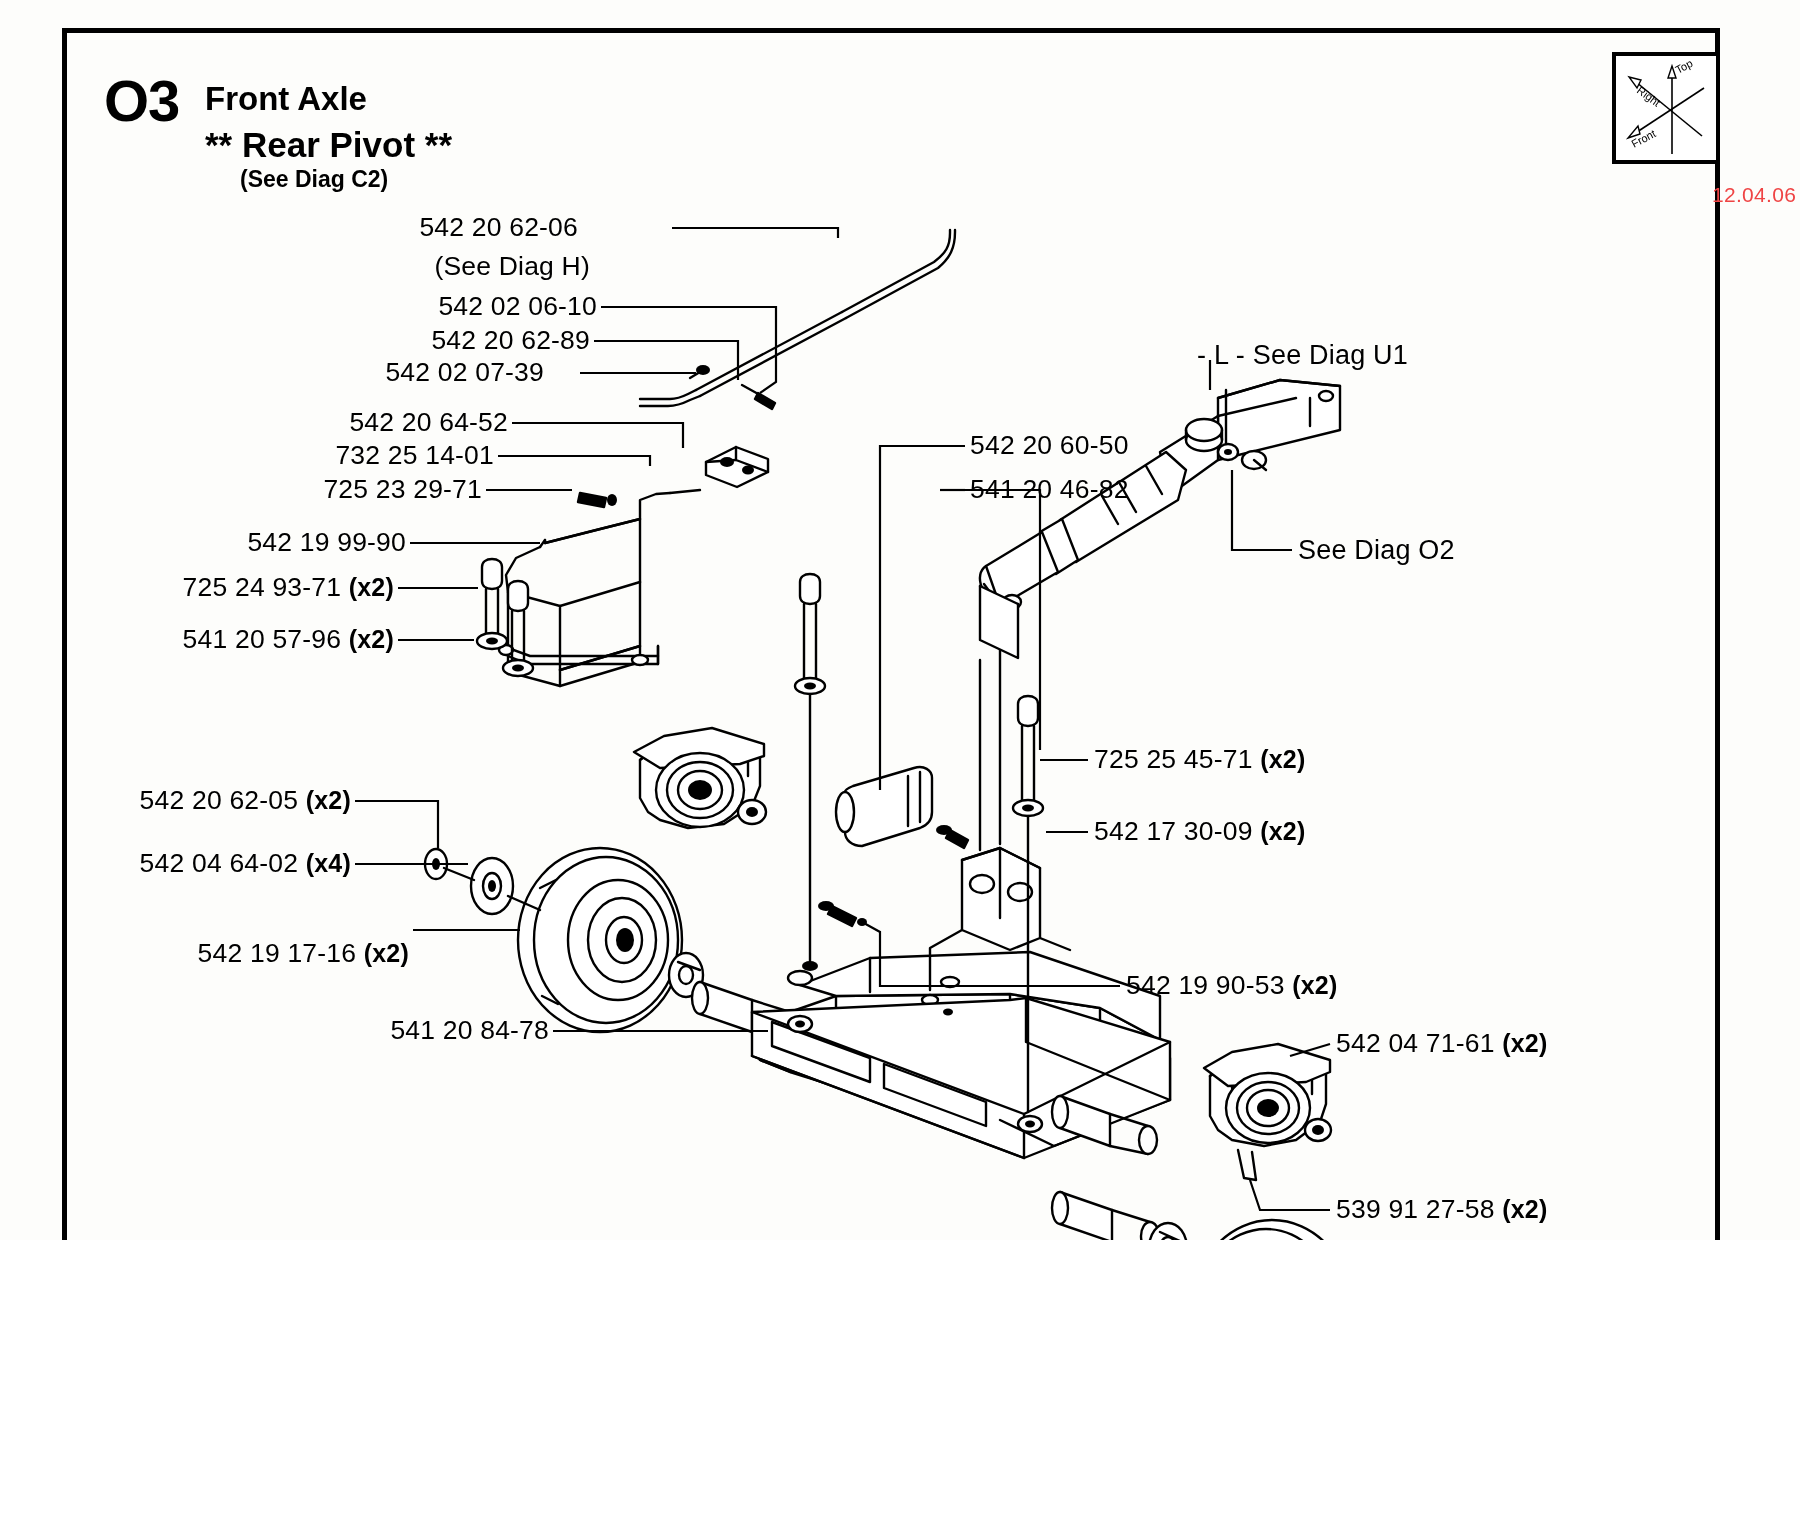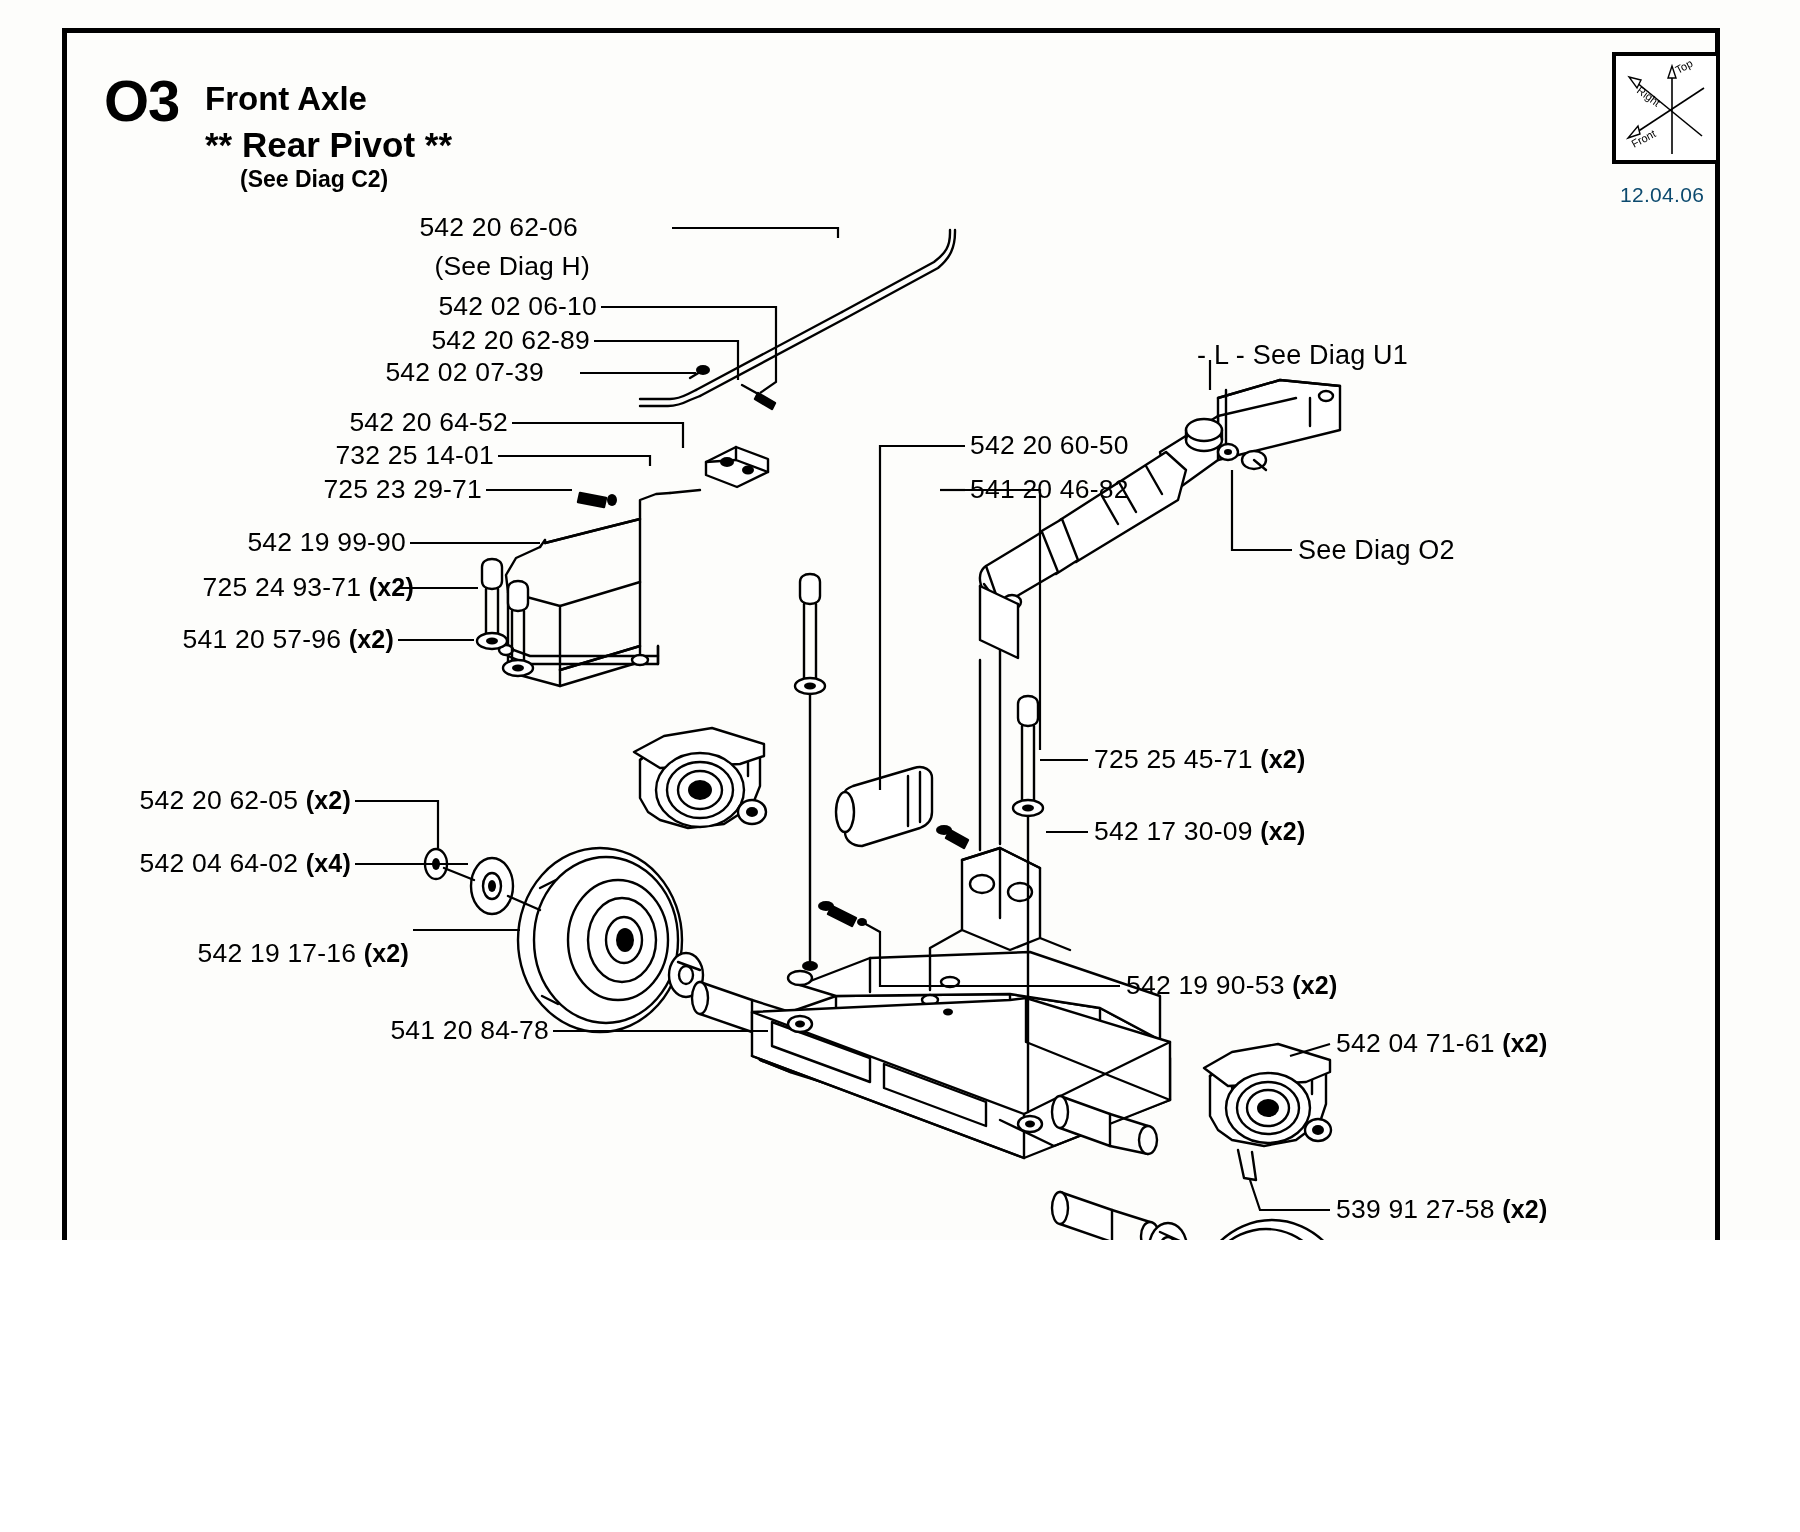--- a/index.html
+++ b/index.html
@@ -65,24 +65,24 @@
     left: 1612px;
     top: 52px;
     width: 108px;
     height: 112px;
     border: 4px solid #000;
     box-sizing: border-box;
     background: #fff;
   }
   #compass-date {
     position: absolute;
-    left: 1620px;
+    left: 1712px;
     top: 183px;
     font-size: 21px;
-    color: #0c4a6e;
+    color: #ef4444;
     letter-spacing: 0.3px;
   }
   
   .lbl {
     position: absolute;
     font-size: 26.5px;
     color: #000;
     white-space: nowrap;
     line-height: 1;
     letter-spacing: 0.2px;
@@ -470,21 +470,21 @@
   </div>
 
   <div class="lbl" style="left:482px; top:476px; transform:translateX(-100%);">
     <span>725 23 29-71</span>
   </div>
 
   <div class="lbl" style="left:406px; top:529px; transform:translateX(-100%);">
     <span>542 19 99-90</span>
   </div>
 
-  <div class="lbl" style="left:394px; top:574px; transform:translateX(-100%);margin-left:20px;">
+  <div class="lbl" style="left:394px; top:574px; transform:translateX(-100%);">
     <span>725 24 93-71</span>
     <span class="qty">(x2)</span>
   </div>
 
   <div class="lbl" style="left:394px; top:626px; transform:translateX(-100%);">
     <span>541 20 57-96</span>
     <span class="qty">(x2)</span>
   </div>
 
   <div class="lbl" style="left:351px; top:787px; transform:translateX(-100%);">

